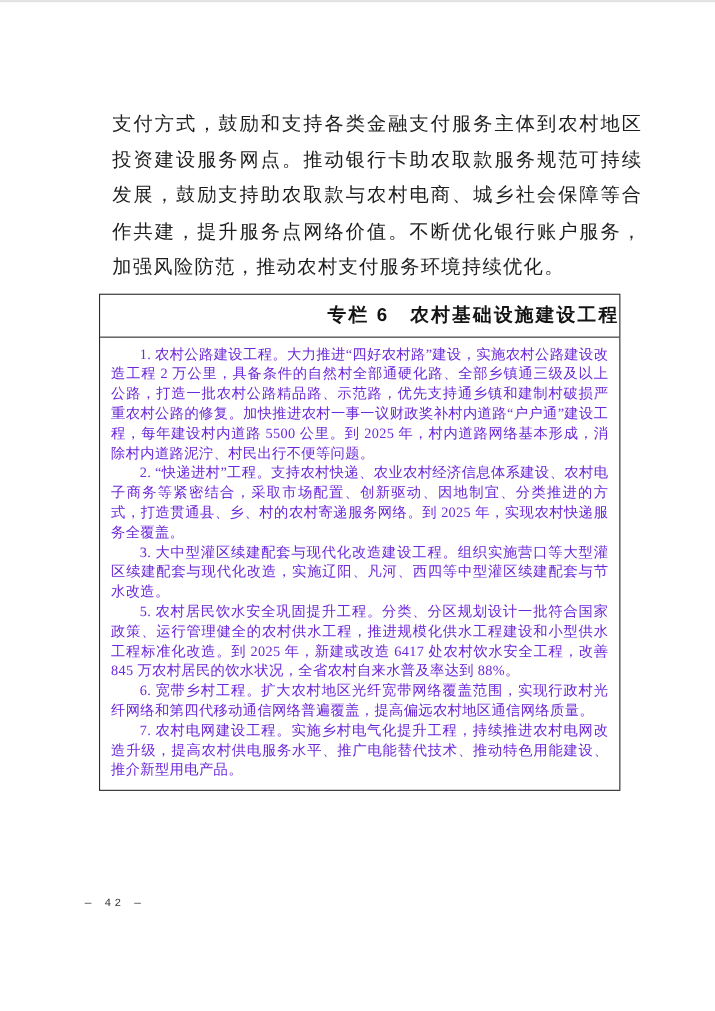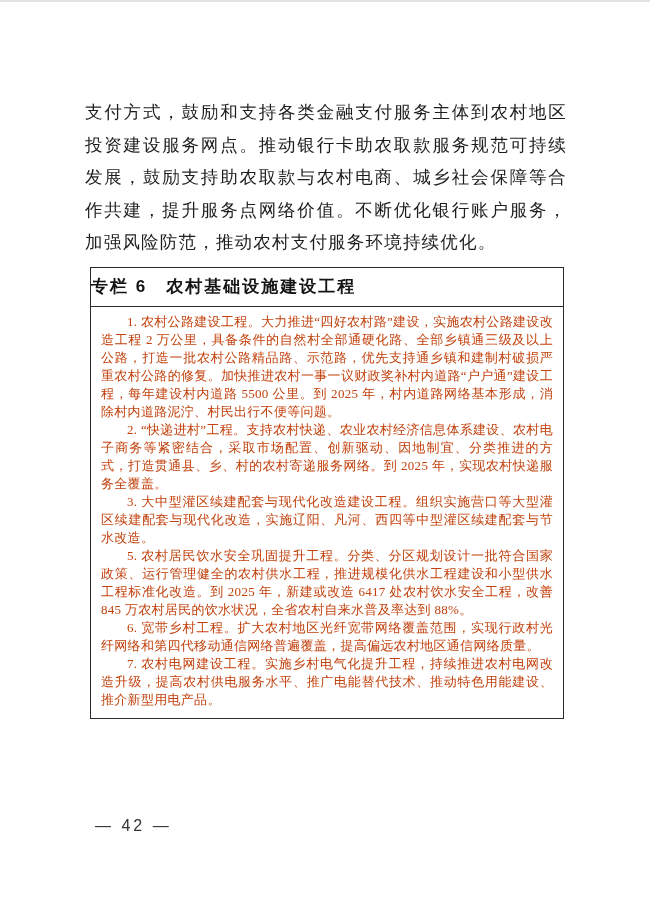--- a/index.html
+++ b/index.html
@@ -16,70 +16,70 @@
     color: #1d1d1d;
   }
   .scan-edge-top {
     position: absolute;
     left: 0; top: 0;
     width: 650px; height: 2px;
     background: #e3e3e3;
   }
   .intro-paragraph {
     position: absolute;
-    left: 85px;
+    left: 102px;
     top: 96px;
     width: 482px;
     margin: 0;
     font-size: 17.5px;
     line-height: 32.5px;
     letter-spacing: 1.2px;
     text-align: justify;
     text-justify: inter-character;
   }
   .column-box {
     position: absolute;
     left: 90px;
     top: 267px;
     width: 474px;
     box-sizing: border-box;
     border: 1.5px solid #2a2a2a;
     background: #ffffff;
   }
   .column-box-title {
     border-bottom: 1.5px solid #2a2a2a;
-    text-align: left;
+    text-align: right;
     font-family: "Liberation Sans", sans-serif;
     font-weight: 700;
     font-size: 17px;
     letter-spacing: 2px;
     padding: 7px 0 8px 0;
     color: #141414;
   }
   .column-box-body {
     padding: 6px 10px 9px 10px;
   }
   .column-box-body p {
     margin: 0;
     font-size: 13px;
     line-height: 18px;
     letter-spacing: 0.3px;
     text-align: justify;
     text-justify: inter-character;
     text-indent: 2em;
-    color: #c2410c;
+    color: #6d28d9;
   }
   .page-number {
     position: absolute;
-    left: 95px;
+    left: 77px;
     top: 817px;
-    font-size: 16px;
+    font-size: 10px;
     letter-spacing: 3px;
     color: #333333;
-    font-family: Liberation Sans, sans-serif;
+    font-family: Liberation Mono, monospace;
   }
 </style>
 </head>
 <body>
 
 <div class="scan-edge-top"></div>
 
 <p class="intro-paragraph">支付方式，鼓励和支持各类金融支付服务主体到农村地区投资建设服务网点。推动银行卡助农取款服务规范可持续发展，鼓励支持助农取款与农村电商、城乡社会保障等合作共建，提升服务点网络价值。不断优化银行账户服务，加强风险防范，推动农村支付服务环境持续优化。</p>
 
 <div class="column-box">

